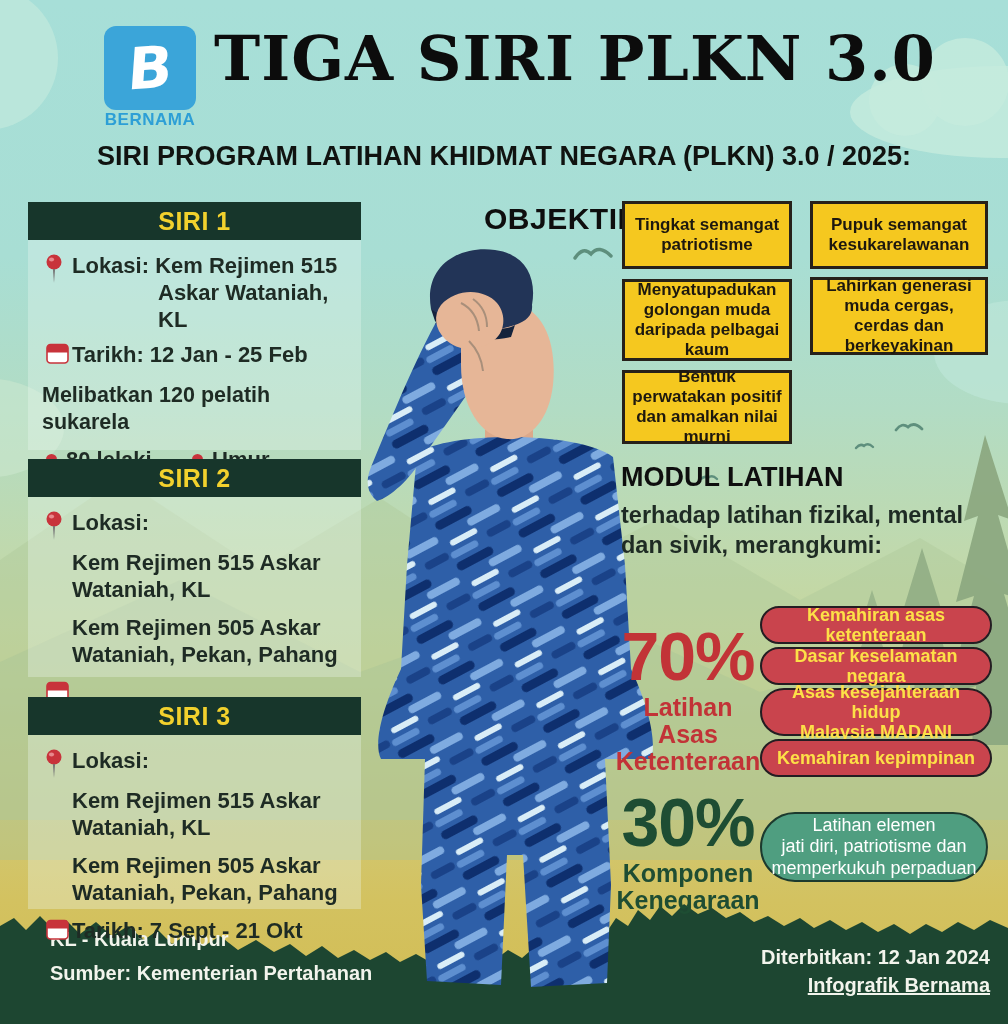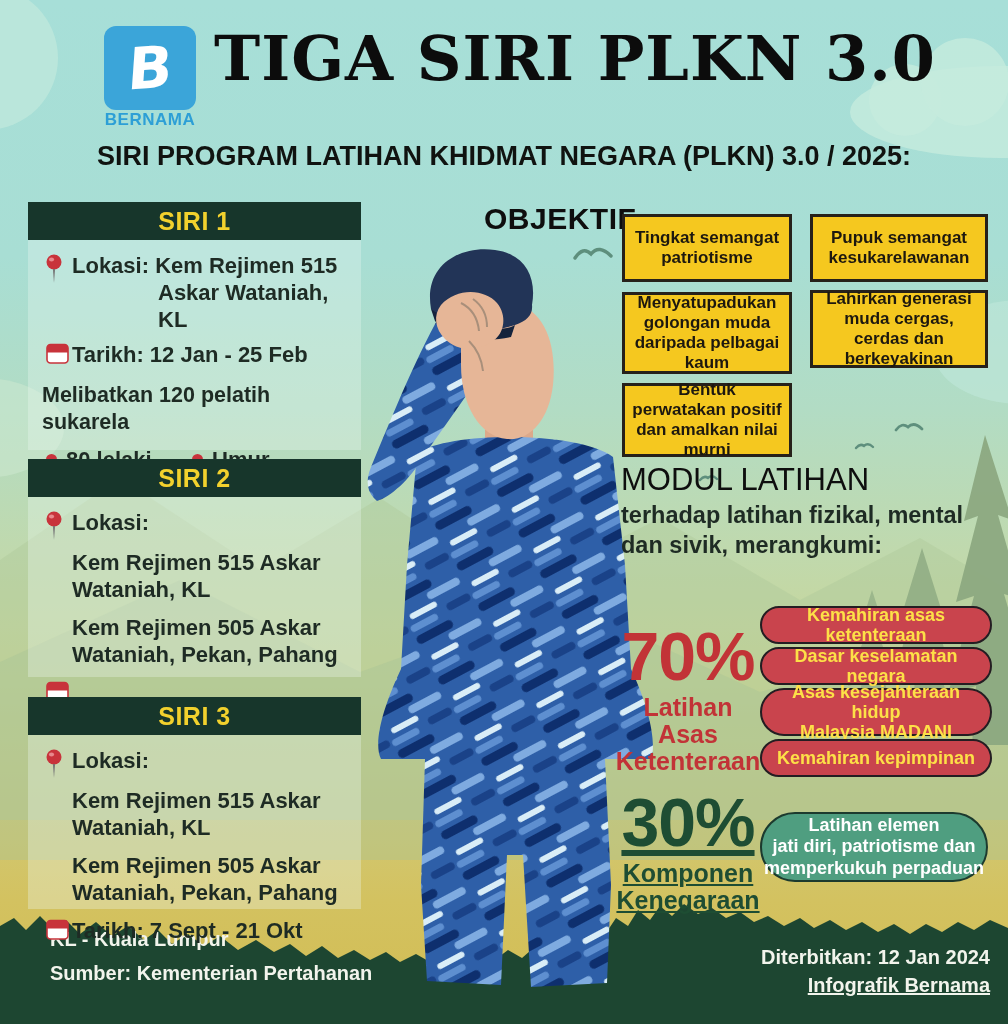--- a/index.html
+++ b/index.html
@@ -38,36 +38,36 @@
   .camp{margin-left:26px;margin-bottom:11px;}
   .note{margin:12px 0 10px -4px;font-size:21.5px;}
   .bullets{display:flex;margin-top:2px;}
   .bullet{display:flex;}
   .bullet.first{width:146px;}
   .dot{width:11px;height:11px;border-radius:50%;background:var(--icon-red);margin:8px 9px 0 0;flex:none;}
 
   
   .obj-heading{left:484px;top:202px;font-size:30px;font-weight:800;color:#0e0e0e;letter-spacing:.5px;z-index:4;}
   .ybox{background:var(--accent-yellow);border:3px solid #26211A;color:#1d180f;font-weight:700;font-size:17px;
-    line-height:1.17;display:flex;align-items:center;justify-content:center;text-align:center;padding:3px 6px;z-index:4;margin-top:13px;}
-
-  
-  .modul-heading{left:621px;top:462px;font-size:31px;font-weight:400;color:#0e0e0e;z-index:4;}
+    line-height:1.17;display:flex;align-items:center;justify-content:center;text-align:center;padding:3px 6px;z-index:4;}
+
+  
+  .modul-heading{left:621px;top:462px;font-size:27px;font-weight:700;color:#0e0e0e;z-index:4;}
   .modul-intro{left:621px;top:501px;width:384px;font-size:23.5px;line-height:29.5px;font-weight:600;color:var(--text-dark);z-index:4;}
   .pct-block{width:152px;text-align:center;z-index:4;}
   .pct{font-size:68px;font-weight:800;line-height:1;letter-spacing:-1px;}
   .pct-label{font-size:25px;font-weight:800;line-height:27px;margin-top:4px;}
   .red .pct,.red .pct-label{color:var(--pct-red);}
-  .green .pct,.green .pct-label{color:var(--pct-green);text-decoration:underline;}
+  .green .pct,.green .pct-label{color:var(--pct-green);}
   .pill-stack{left:760px;top:606px;width:232px;display:flex;flex-direction:column;gap:3px;z-index:4;}
   .pill{background:var(--pill-red);border:2.5px solid #241D22;border-radius:24px;color:#fde047;font-weight:700;
     font-size:18px;line-height:1.12;display:flex;align-items:center;justify-content:center;text-align:center;padding:2px 8px;}
   .pill.h38{height:38px;} .pill.h48{height:48px;}
   .pill-green{left:760px;top:812px;width:228px;height:70px;background:var(--pill-green);border:2.5px solid #1C3A2E;
-    border-radius:35px;color:#fff;font-weight:700;font-size:18px;line-height:1.18;display:flex;flex-direction:column;
+    border-radius:35px;color:#fff;font-weight:400;font-size:18px;line-height:1.18;display:flex;flex-direction:column;
     align-items:center;justify-content:center;text-align:center;z-index:4;}
 
   
   .footer{left:0;bottom:0;width:1008px;height:124px;z-index:2;}
   .footer svg{position:absolute;left:0;top:0;}
   .f-text{position:absolute;color:#F2F4EC;font-weight:600;font-size:20px;}
   .f-l1{left:50px;top:28px;} .f-l2{left:50px;top:62px;}
   .f-r{right:18px;text-align:right;}
   .f-r1{top:46px;} .f-r2{top:74px;text-decoration:underline;}
 </style>

